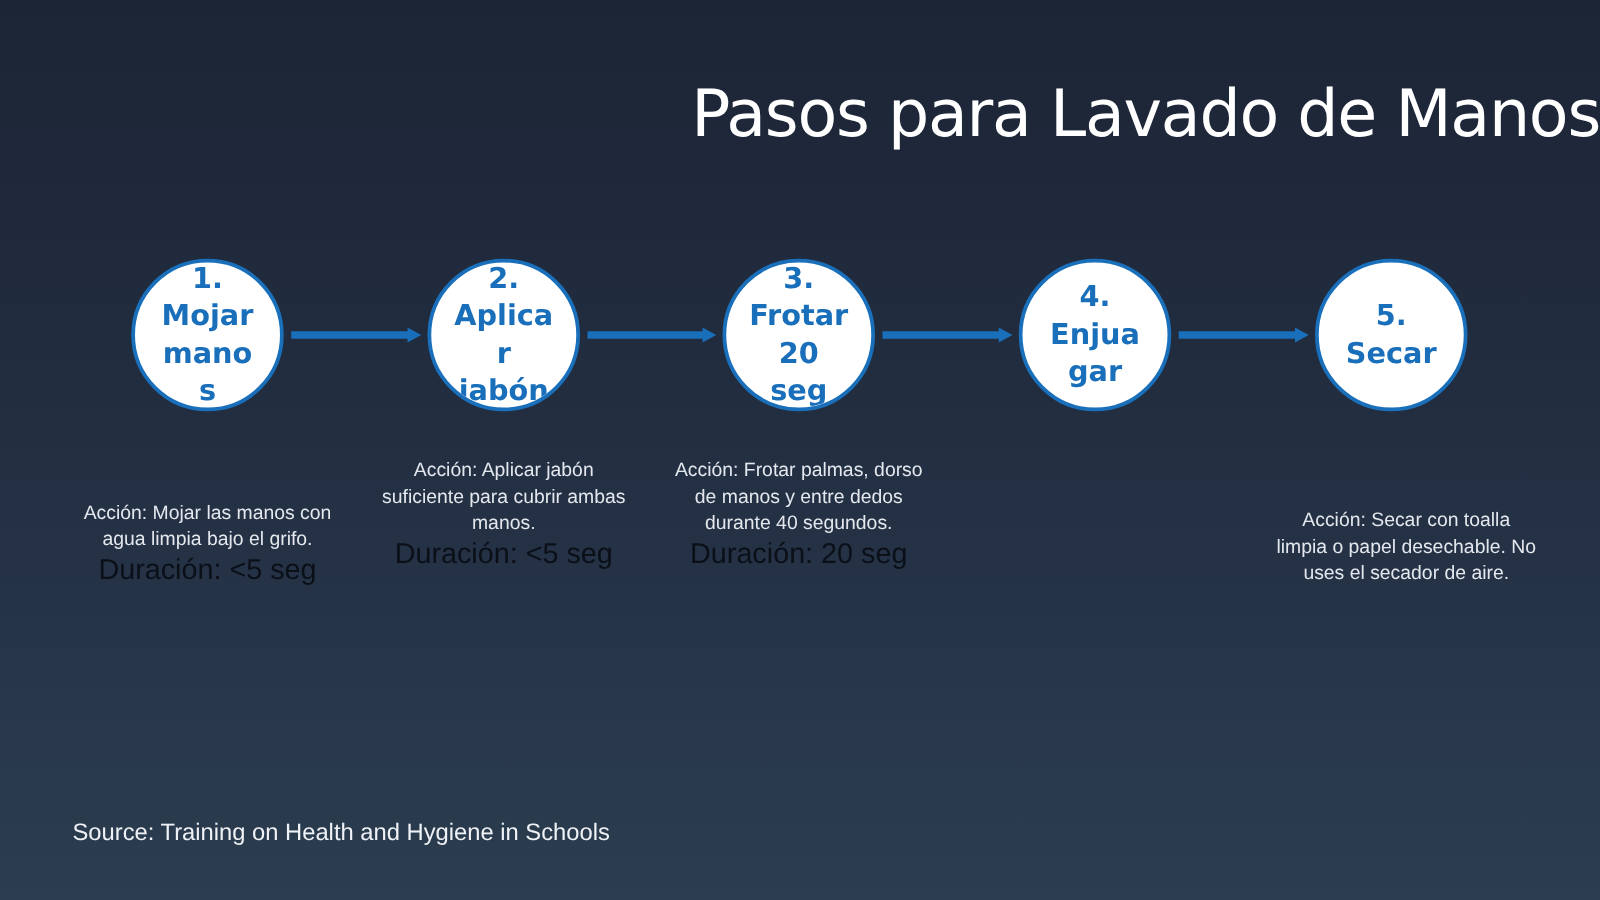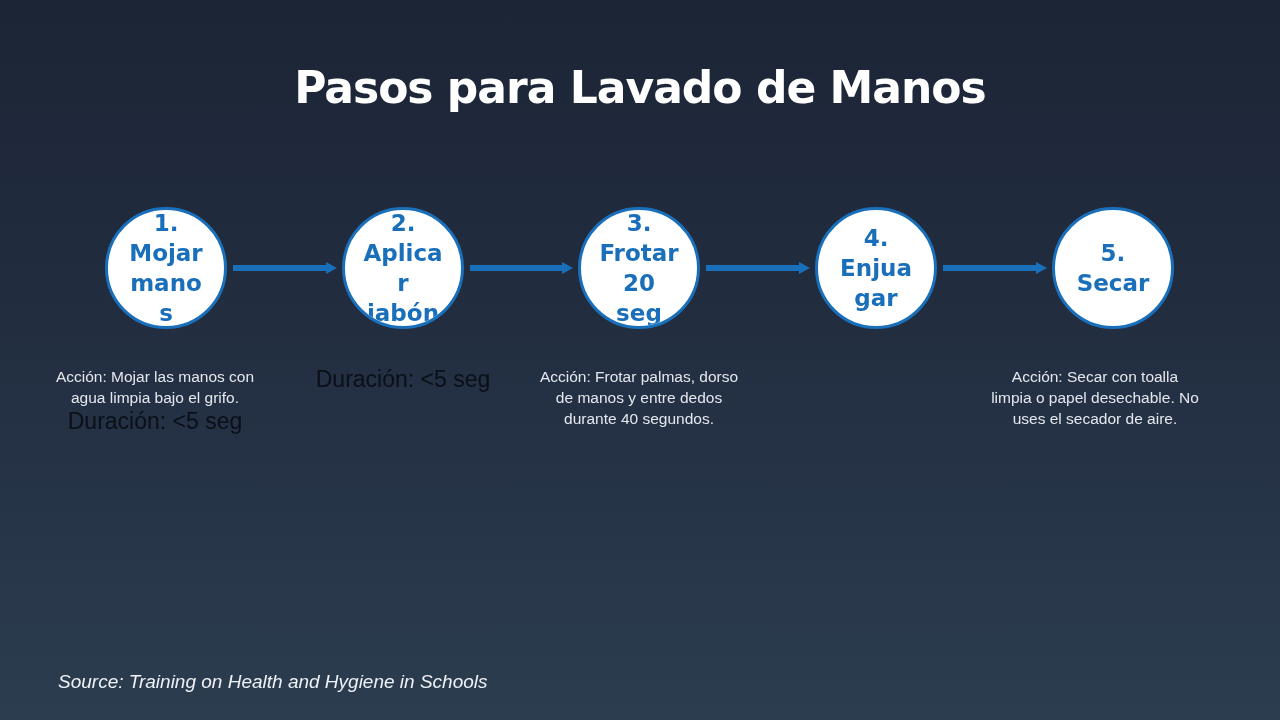--- a/index.html
+++ b/index.html
@@ -4,22 +4,22 @@
   <style>
     html, body { margin: 0; padding: 0; }
     body {
       width: 1280px; height: 720px; overflow: hidden;
       background: linear-gradient(180deg, #1c2536 0%, #222d40 45%, #2c3d50 100%);
       font-family: "Liberation Sans", "DejaVu Sans", sans-serif;
       position: relative;
     }
     .title {
       position: absolute; left: 0; right: 0; top: 62px;
-      text-align: center; color: #ffffff;
-      font-size: 44px; font-weight: bold; letter-spacing: -1px;
+      text-align: right; color: #ffffff;
+      font-size: 52px; font-weight: normal; letter-spacing: -1px;
       font-family: "DejaVu Sans", sans-serif;
     }
     .circle {
       position: absolute; width: 122px; height: 122px; top: 207px;
       border-radius: 50%; background: #ffffff;
       border: 3px solid #1a6fba;
       box-sizing: border-box;
       display: flex; align-items: center; justify-content: center;
       overflow: hidden;
     }
@@ -44,21 +44,21 @@
       position: absolute; top: 366px; width: 210px; text-align: center;
     }
     .desc-action {
       color: #e4e8ee; font-size: 15.5px; line-height: 21px;
     }
     .desc-duration {
       color: #0a0f18; font-size: 23px; line-height: 26px; margin-top: 0px;
     }
     .source {
       position: absolute; left: 58px; top: 656px;
-      color: #eef1f5; font-style: italic; font-size: 19px; margin-top: 15px;
+      color: #eef1f5; font-size: 19px;
     }
   </style>
 </head>
 <body>
 
 <div class="title">Pasos para Lavado de Manos</div>
 
 <div class="circle" style="left:105px;">
   <div class="circle-label">1.
 Mojar
@@ -97,30 +97,32 @@
   </div>
 <div class="arrow" style="left:706px; width:104px;">
     <div class="shaft"></div>
     <div class="head"></div>
   </div>
 <div class="arrow" style="left:943px; width:104px;">
     <div class="shaft"></div>
     <div class="head"></div>
   </div>
 
-<div class="desc" style="left:50px;">
+<div class="desc" style="left:61px;margin-top:34px;">
   <div class="desc-action">Acción: Mojar las manos con agua limpia bajo el grifo.</div>
   <div class="desc-duration">Duración: &lt;5 seg</div>
 </div>
 <div class="desc" style="left:298px;">
+  <div class="desc-action">Acción: Aplicar jabón suficiente para cubrir ambas manos.</div>
   <div class="desc-duration">Duración: &lt;5 seg</div>
 </div>
 <div class="desc" style="left:534px;">
   <div class="desc-action">Acción: Frotar palmas, dorso de manos y entre dedos durante 40 segundos.</div>
+  <div class="desc-duration">Duración: 20 seg</div>
 </div>
 <div class="desc" style="left:771px;">
 </div>
-<div class="desc" style="left:990px;">
+<div class="desc" style="left:1020px;margin-top:40px;">
   <div class="desc-action">Acción: Secar con toalla limpia o papel desechable. No uses el secador de aire.</div>
   <div class="desc-duration"></div>
 </div>
 
 <div class="source">Source: Training on Health and Hygiene in Schools</div>
 
 </body></html>

